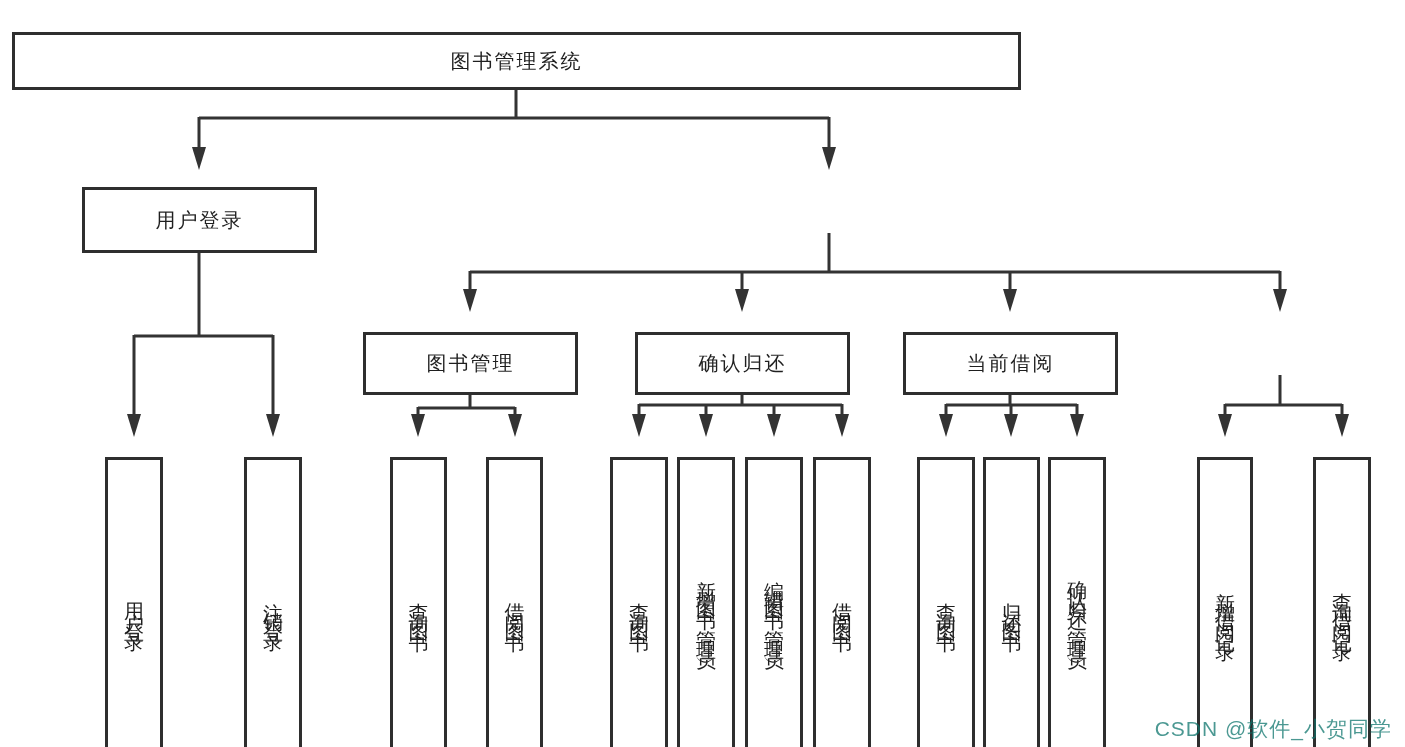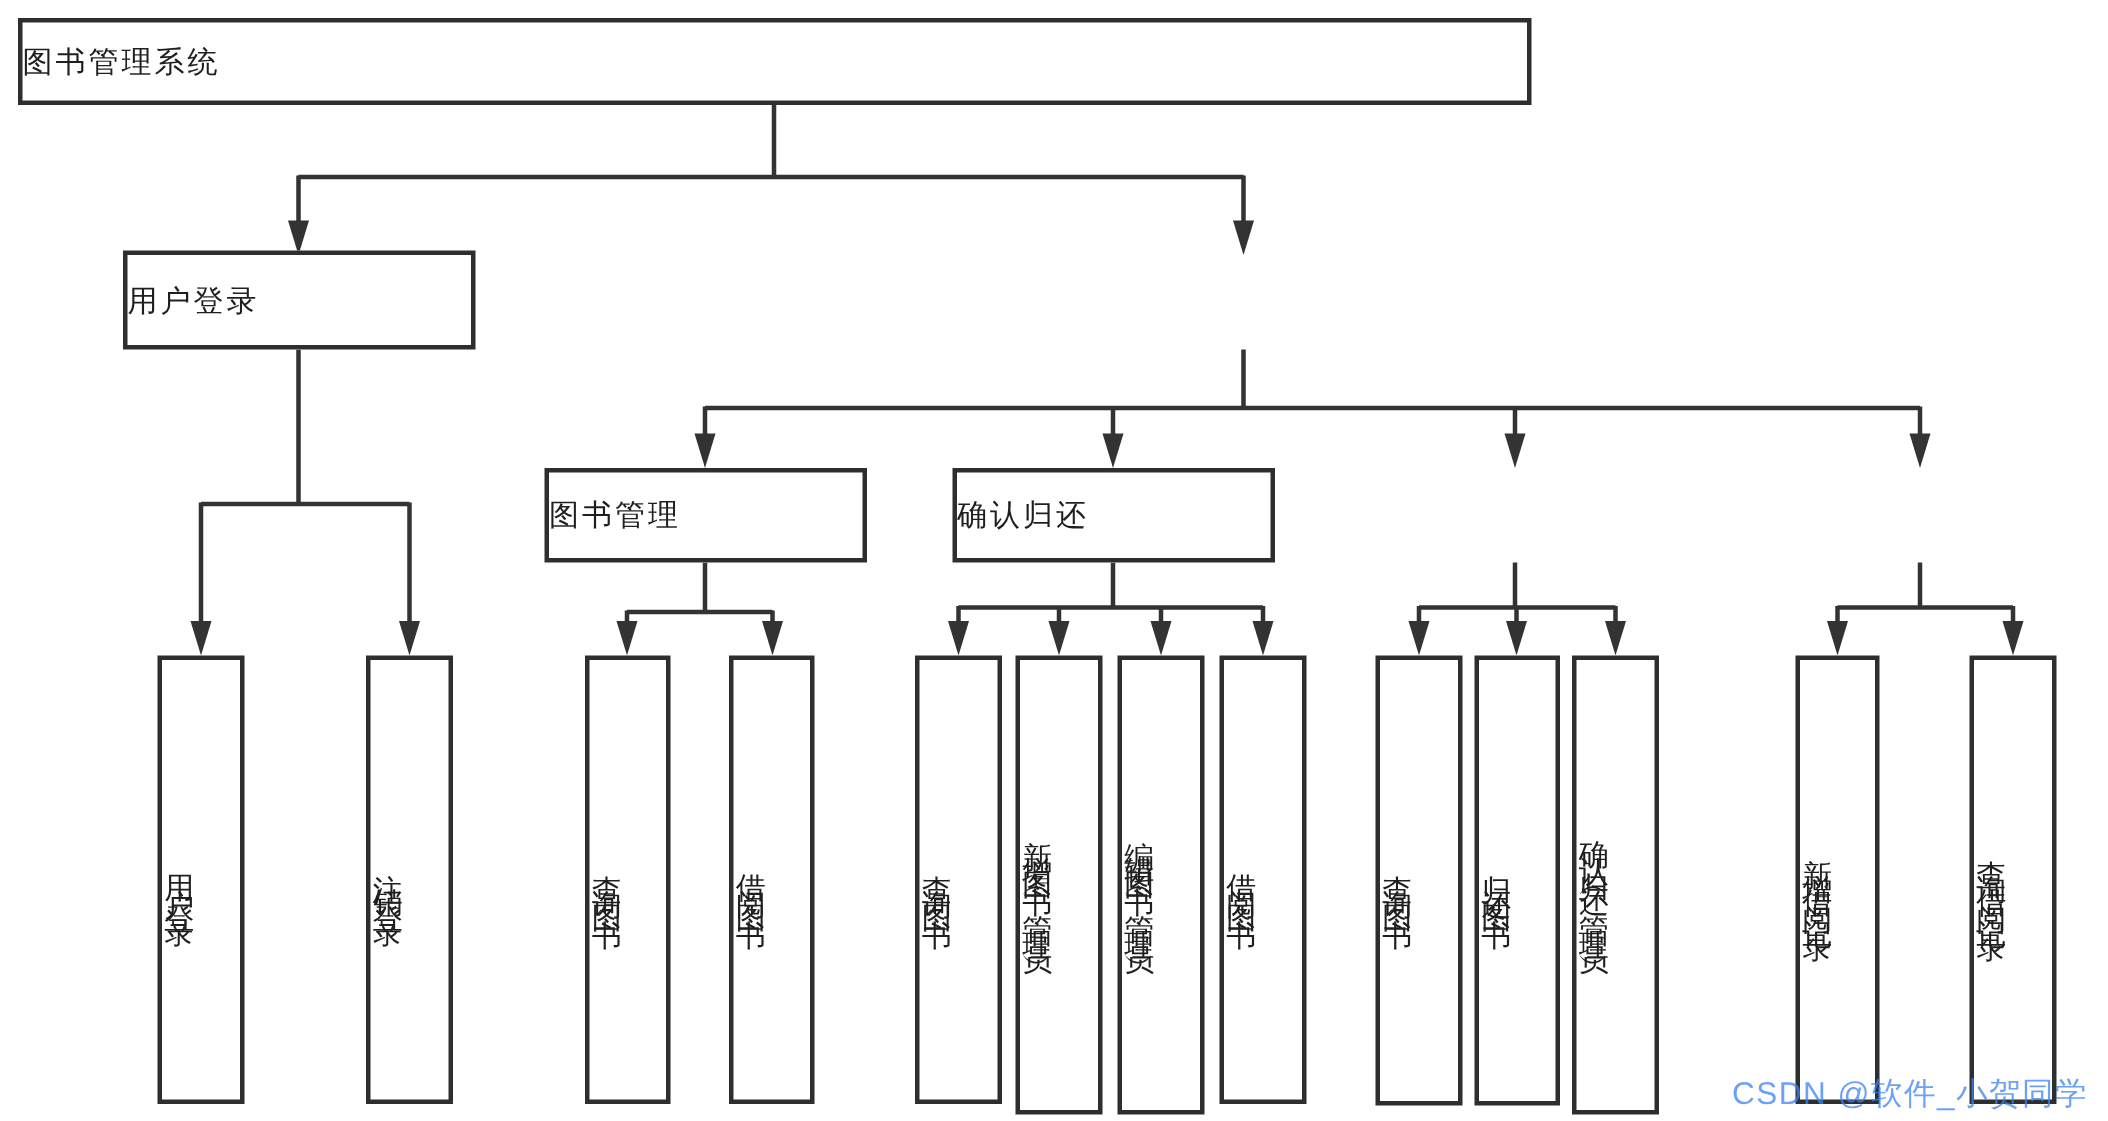--- a/index.html
+++ b/index.html
@@ -3,31 +3,32 @@
 <meta charset="utf-8">
 <style>
   html,body{margin:0;padding:0;background:#ffffff;}
   .canvas{
     position:relative;width:1405px;height:747px;background:#ffffff;overflow:hidden;
     font-family:"Liberation Sans","DejaVu Sans",sans-serif;
   }
   .connectors{position:absolute;left:0;top:0;z-index:1;}
   .box{
     position:absolute;box-sizing:border-box;background:#ffffff;
-    border:3px solid #2e2e2e;display:flex;align-items:center;justify-content:flex-start;
+    border:3px solid #2e2e2e;display:flex;align-items:center;justify-content:center;
     z-index:2;
+    margin-top:20px;
   }
   .lbl{color:#1f1f1f;font-size:20px;letter-spacing:2px;white-space:nowrap;}
   .vlbl{
     writing-mode:vertical-rl;text-orientation:mixed;
     color:#1f1f1f;font-size:20px;letter-spacing:10px;line-height:1.05;white-space:nowrap;
   }
   .watermark{
     position:absolute;right:13px;bottom:4px;z-index:6;
-    font-size:21px;color:#3b82f6;opacity:.75;letter-spacing:1px;white-space:nowrap;
+    font-size:21px;color:#0f766e;opacity:.75;letter-spacing:1px;white-space:nowrap;
   }
 </style>
 </head>
 <body>
 
 <div class="canvas">
 
   <svg class="connectors" width="1405" height="747" viewBox="0 0 1405 747">
     <g stroke="#333333" stroke-width="3" fill="none">
 
@@ -75,20 +76,23 @@
   <div class="box" style="left:82px;top:167px;width:235px;height:66px">
     <span class="lbl">用户登录</span>
   </div>
 
   <div class="box" style="left:363px;top:312px;width:215px;height:63px">
     <span class="lbl">图书管理</span>
   </div>
   <div class="box" style="left:635px;top:312px;width:215px;height:63px">
     <span class="lbl">确认归还</span>
   </div>
+  <div class="box" style="left:903px;top:312px;width:215px;height:63px">
+    <span class="lbl">当前借阅</span>
+  </div>
 
   <div class="box" style="left:105px;top:437px;width:58px;height:299px">
     <span class="vlbl">用户登录</span>
   </div>
   <div class="box" style="left:244px;top:437px;width:58px;height:299px">
     <span class="vlbl">注销登录</span>
   </div>
 
   <div class="box" style="left:390px;top:437px;width:57px;height:299px">
     <span class="vlbl">查询图书</span>

